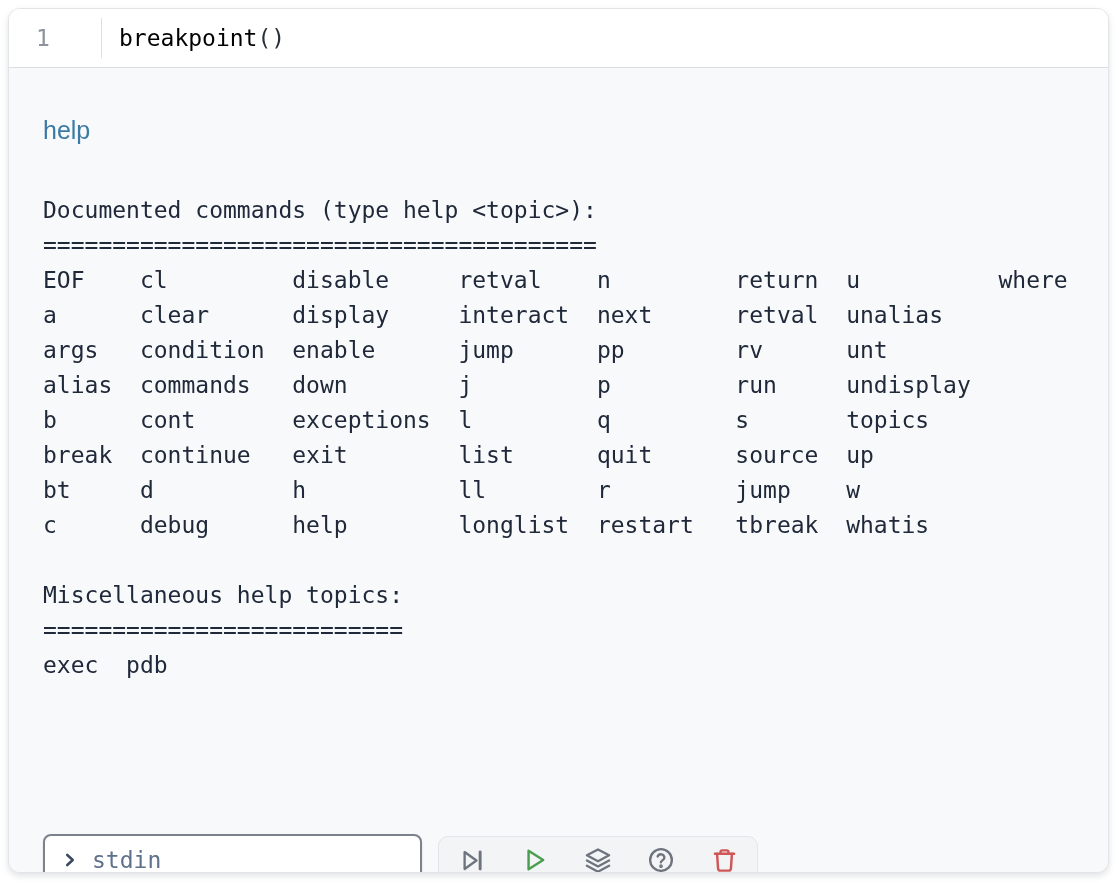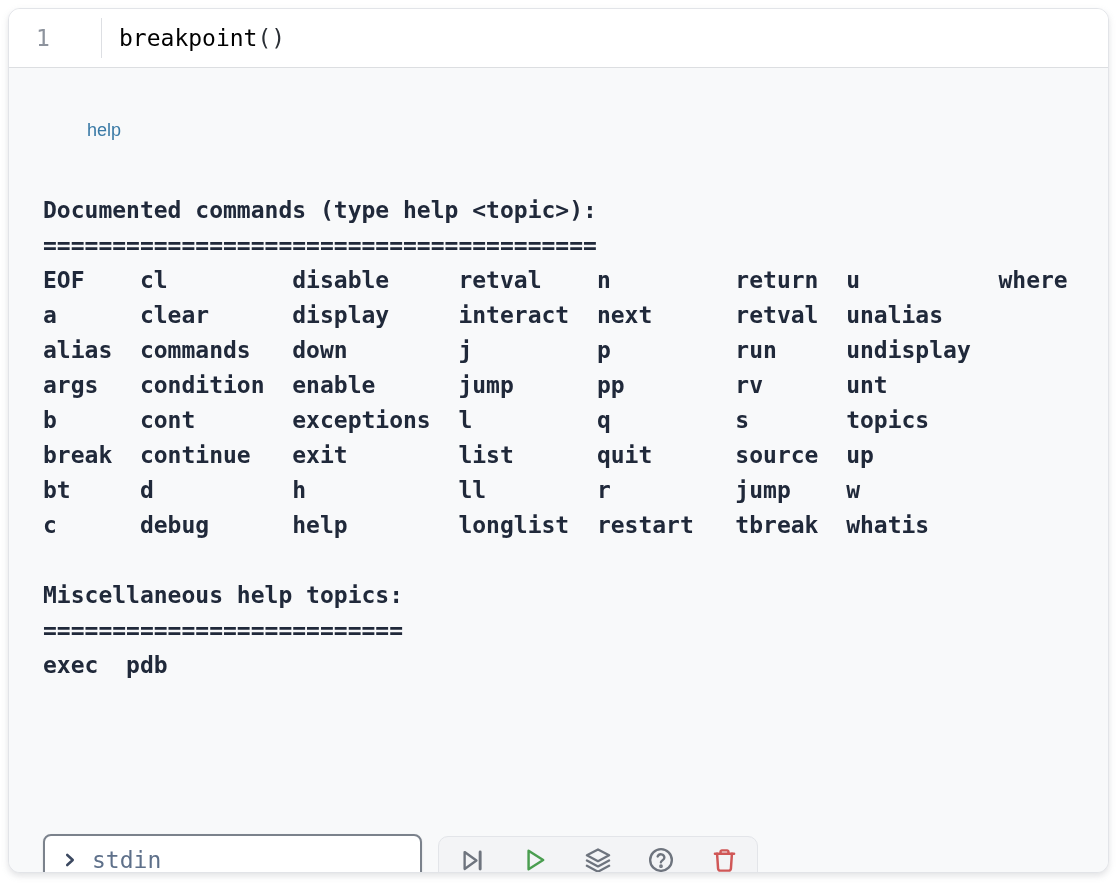--- a/index.html
+++ b/index.html
@@ -59,31 +59,29 @@
   .output-area {
     position: relative;
     height: 806px;
     padding: 0 34px;
     box-sizing: border-box;
     background: #f8f9fa;
   }
   .echo {
     margin-top: 47px;
     font-family: "Liberation Sans", sans-serif;
-    font-size: 18px;
+    font-size: 25px;
     line-height: 30px;
     color: #3a7aa6;
-    margin-left: 44px;
   }
   .console-pre {
     margin-top: 48px;
     font-family: "DejaVu Sans Mono", "Liberation Mono", monospace;
     font-size: 23px;
     color: #20293a;
-    font-weight: bold;
   }
   .console-pre .line {
     height: 35px;
     line-height: 35px;
     white-space: pre;
   }
   
   .io-row {
     position: absolute;
     left: 34px;
@@ -158,22 +156,22 @@
   </div>
 
   <div class="output-area">
     <div class="echo">help</div>
 
     <div class="console-pre">
       <div class="line">Documented commands (type help &lt;topic&gt;):</div>
       <div class="line">========================================</div>
       <div class="line">EOF    cl         disable     retval    n         return  u          where</div>
       <div class="line">a      clear      display     interact  next      retval  unalias</div>
+      <div class="line">args   condition  enable      jump      pp        rv      unt</div>
       <div class="line">alias  commands   down        j         p         run     undisplay</div>
-      <div class="line">args   condition  enable      jump      pp        rv      unt</div>
       <div class="line">b      cont       exceptions  l         q         s       topics</div>
       <div class="line">break  continue   exit        list      quit      source  up</div>
       <div class="line">bt     d          h           ll        r         jump    w</div>
       <div class="line">c      debug      help        longlist  restart   tbreak  whatis</div>
       <div class="line"></div>
       <div class="line">Miscellaneous help topics:</div>
       <div class="line">==========================</div>
       <div class="line">exec  pdb</div>
       <div class="line"></div>
     </div>

